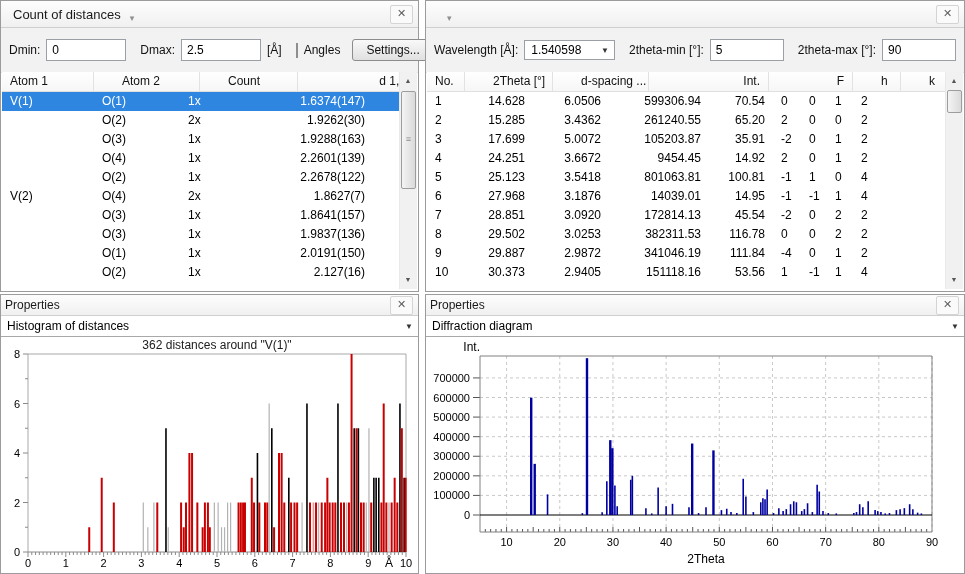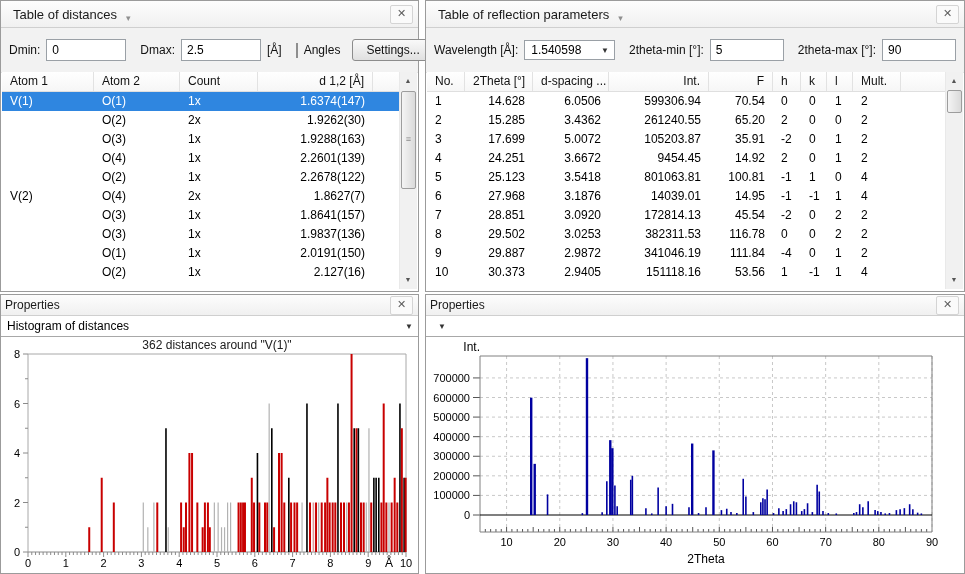--- a/index.html
+++ b/index.html
@@ -29,21 +29,21 @@
   .combo{border:1px solid #9aa0a6;background:#fff;height:20px;display:flex;align-items:center;
          padding:0 5px 0 6px;box-sizing:border-box;gap:12px;}
   .combo .cval{flex:1;white-space:nowrap;overflow:hidden;}
   .combo .carrow{font-size:8px;color:#333;margin-left:6px;}
   .btn{border:1px solid #8c8c8c;border-radius:3px;background:linear-gradient(#f9f9f9,#e0e0e0);
        font-family:"Liberation Sans",sans-serif;font-size:12px;padding:3px 13px;color:#111;}
   .chk{width:13px;height:13px;border:1px solid #8e8e8e;background:linear-gradient(#fcfcfc,#ebebeb);display:inline-block;}
 
   .table-wrap{position:absolute;left:1px;right:1px;top:71px;bottom:2px;background:#fff;overflow:hidden;}
   .thead{display:grid;height:19px;line-height:19px;background:linear-gradient(#ffffff,#f6f6f6);
-         border-bottom:1px solid #dfdfdf;}
+         border-bottom:1px solid #dfdfdf;gap:20px;}
   .thead .hc{border-right:1px solid #e2e2e2;padding:0 8px;white-space:nowrap;overflow:hidden;box-sizing:border-box;color:#111;}
   .trow{display:grid;height:19px;line-height:19px;}
   .trow .c{padding:0 8px;white-space:nowrap;overflow:hidden;box-sizing:border-box;}
   .trow.selected{background:#2f86e0;color:#fff;}
   .num{text-align:right;}
   .grid-d{grid-template-columns:92px 86px 78px 115px 1fr;}
   .grid-r{grid-template-columns:38px 68px 76px 100px 64px 28px 26px 26px 48px 1fr;}
 
   .vscroll{position:absolute;top:0;right:0;width:17px;bottom:0;background:#f1f1f1;border-left:1px solid #e9e9e9;}
   .sarr{position:absolute;left:0;width:16px;height:16px;text-align:center;font-size:7px;color:#555;line-height:16px;}
@@ -54,21 +54,21 @@
   .sthumb .grip{font-size:9px;line-height:9px;position:absolute;top:50%;left:0;right:0;margin-top:-5px;}
 
   .chart-area{position:absolute;left:0;right:0;top:43px;bottom:0;background:#fff;}
   svg text{font-family:"Liberation Sans",sans-serif;}
 </style>
 </head>
 <body>
 
 <div class="panel" id="p-tl">
   <div class="titlebar">
-    <span class="tb-title">Table of distances</span>
+    <span class="tb-title">Count of distances</span>
     <span class="tb-caret">▾</span>
     <span class="tb-spacer"></span>
     <span class="tb-close">✕</span>
   </div>
   <div class="toolbar">
     <span class="lbl">Dmin:</span>
     <input class="tbx" style="width: 68px;" value="0">
     <span class="lbl" style="margin-left:8px">Dmax:</span>
     <input class="tbx" style="width: 68px;" value="2.5">
     <span class="lbl">[Å]</span>
@@ -161,21 +161,20 @@
       <div class="sthumb" style="top:19px;height:96px">
         <div class="grip">≡</div>
       </div>
       <div class="sarr dn">▼</div>
     </div>
   </div>
 </div>
 
 <div class="panel" id="p-tr">
   <div class="titlebar">
-    <span class="tb-title">Table of reflection parameters</span>
     <span class="tb-caret">▾</span>
     <span class="tb-spacer"></span>
     <span class="tb-close">✕</span>
   </div>
   <div class="toolbar">
     <span class="lbl">Wavelength [Å]:</span>
     <span class="combo" style="width:137px">
       <span class="cval">1.540598</span>
       <span class="carrow">▼</span>
     </span>
@@ -560,20 +559,21 @@
   </div>
 </div>
 
 <div class="panel" id="p-br">
   <div class="titlebar small">
     <span class="tb-title">Properties</span>
     <span class="tb-spacer"></span>
     <span class="tb-close">✕</span>
   </div>
   <div class="combo" style="height:21px;border:none;border-bottom:1px solid #a8a8a8;">
+    <span class="cval">Diffraction diagram</span>
     <span class="carrow">▼</span>
   </div>
   <div class="chart-area">
     <svg id="diff-svg" width="538" height="234">
         <text x="54" y="13" font-size="12" text-anchor="end" fill="#000">Int.</text>
         <line x1="47" y1="177" x2="54" y2="177" stroke="#555" stroke-width="1"></line>
         <text x="44" y="181" font-size="11" text-anchor="end" fill="#000">0</text>
         <line x1="54" y1="157.41871921182266" x2="506" y2="157.41871921182266" stroke="#c8c8c8" stroke-width="1" stroke-dasharray="3,3"></line>
         <line x1="47" y1="157.41871921182266" x2="54" y2="157.41871921182266" stroke="#555" stroke-width="1"></line>
         <text x="44" y="161.41871921182266" font-size="11" text-anchor="end" fill="#000">100000</text>

